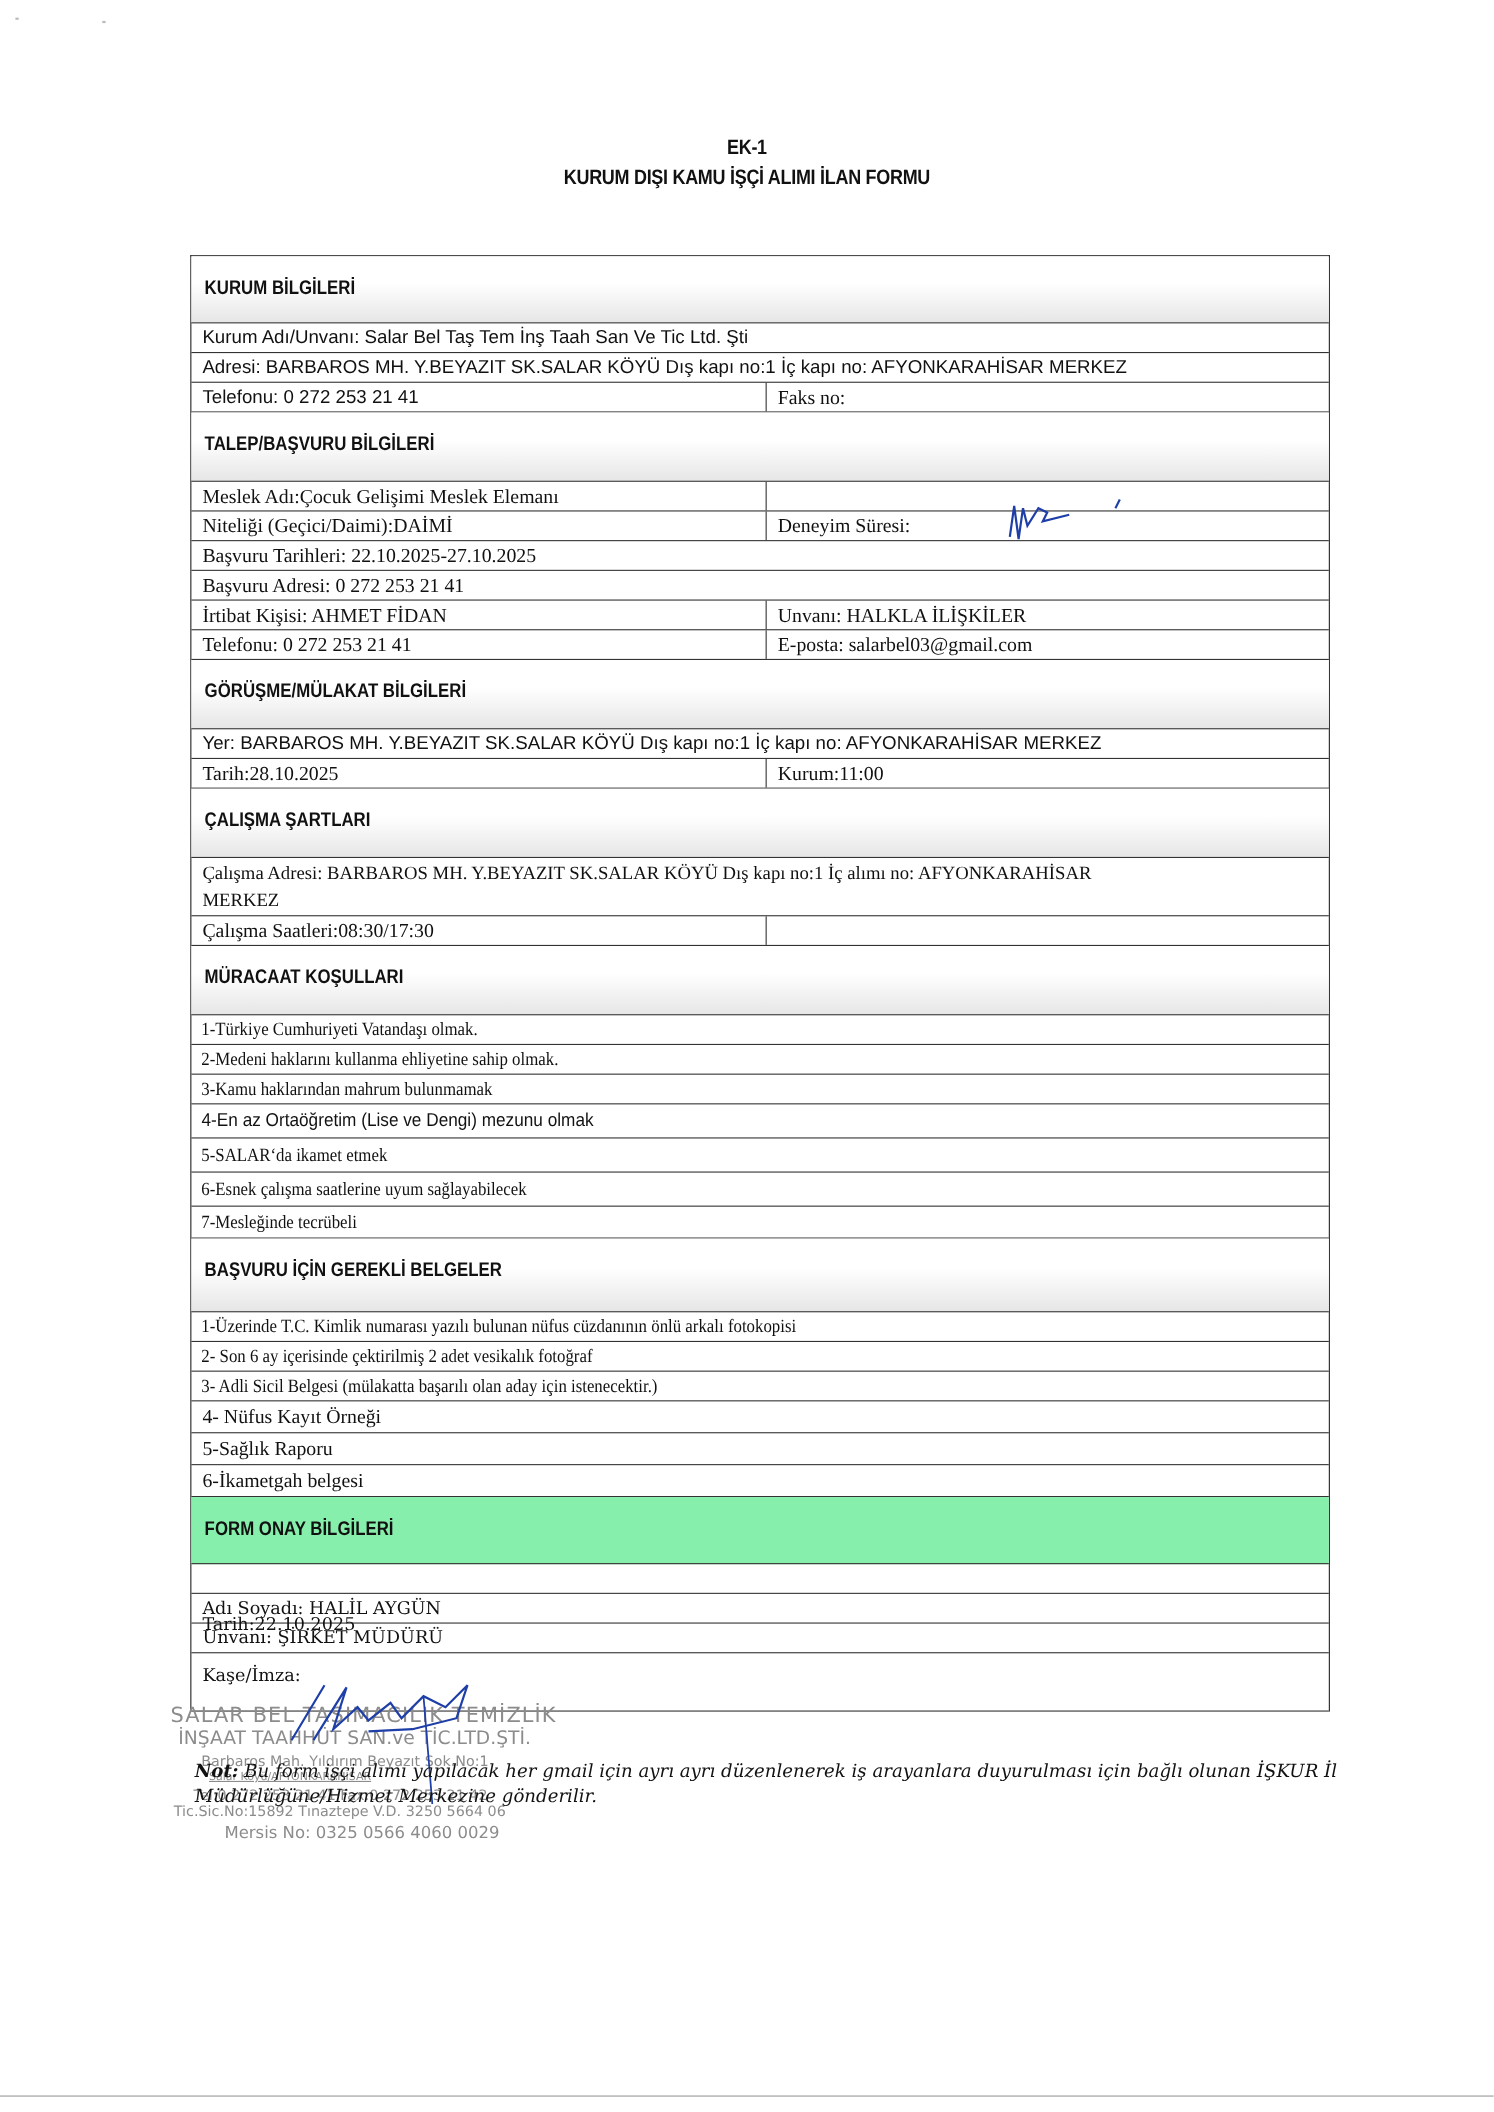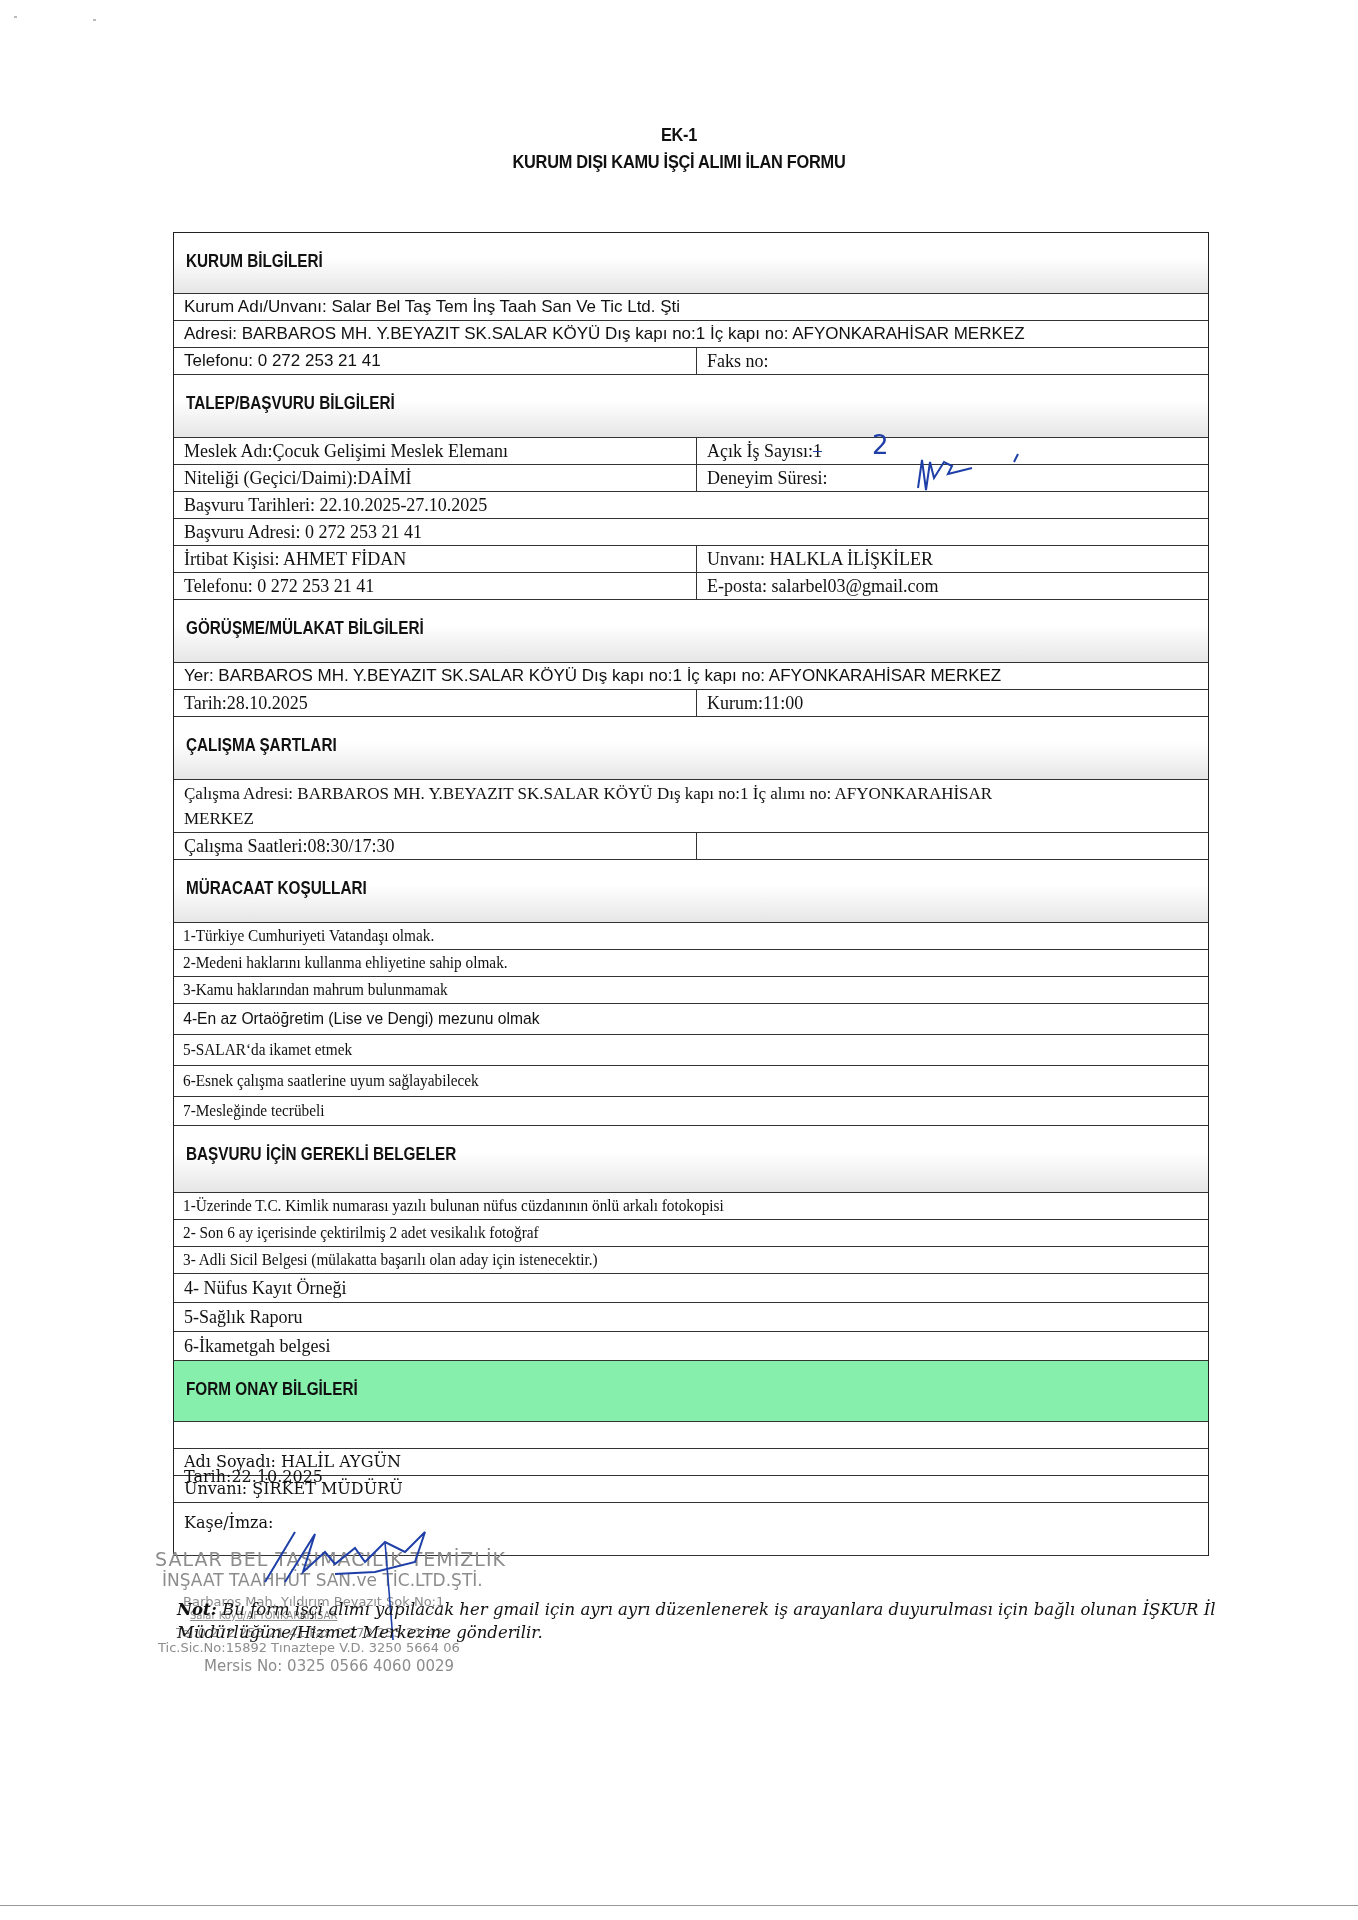--- a/index.html
+++ b/index.html
@@ -50,24 +50,20 @@
   <div class="row">
     <div class="cell left cond" style="width:512px;transform:none;font-family:'Liberation Sans',sans-serif;">Telefonu: 0 272 253 21 41</div>
     <div class="cell full">Faks no:</div>
   </div>
 
   <div class="sec" style="height:62px;">
       <span>TALEP/BAŞVURU BİLGİLERİ</span>
     </div>
   <div class="row">
     <div class="cell left">Meslek Adı:Çocuk Gelişimi Meslek Elemanı</div>
-    <div class="cell full" style="position:relative;">
-      <span>Açık İş Sayısı:</span><span style="text-decoration:line-through;text-decoration-color:#1f3fa8;">1</span>
-      <span class="hand" style="left:175px;top:-6px;font-size:26px;">2</span>
-    </div>
   </div>
   <div class="row">
     <div class="cell left">Niteliği (Geçici/Daimi):DAİMİ</div>
     <div class="cell full">Deneyim Süresi:</div>
   </div>
   <div class="row">
       <div class="cell full">Başvuru Tarihleri: 22.10.2025-27.10.2025</div>
     </div>
   <div class="row">
       <div class="cell full">Başvuru Adresi: 0 272 253 21 41</div>

